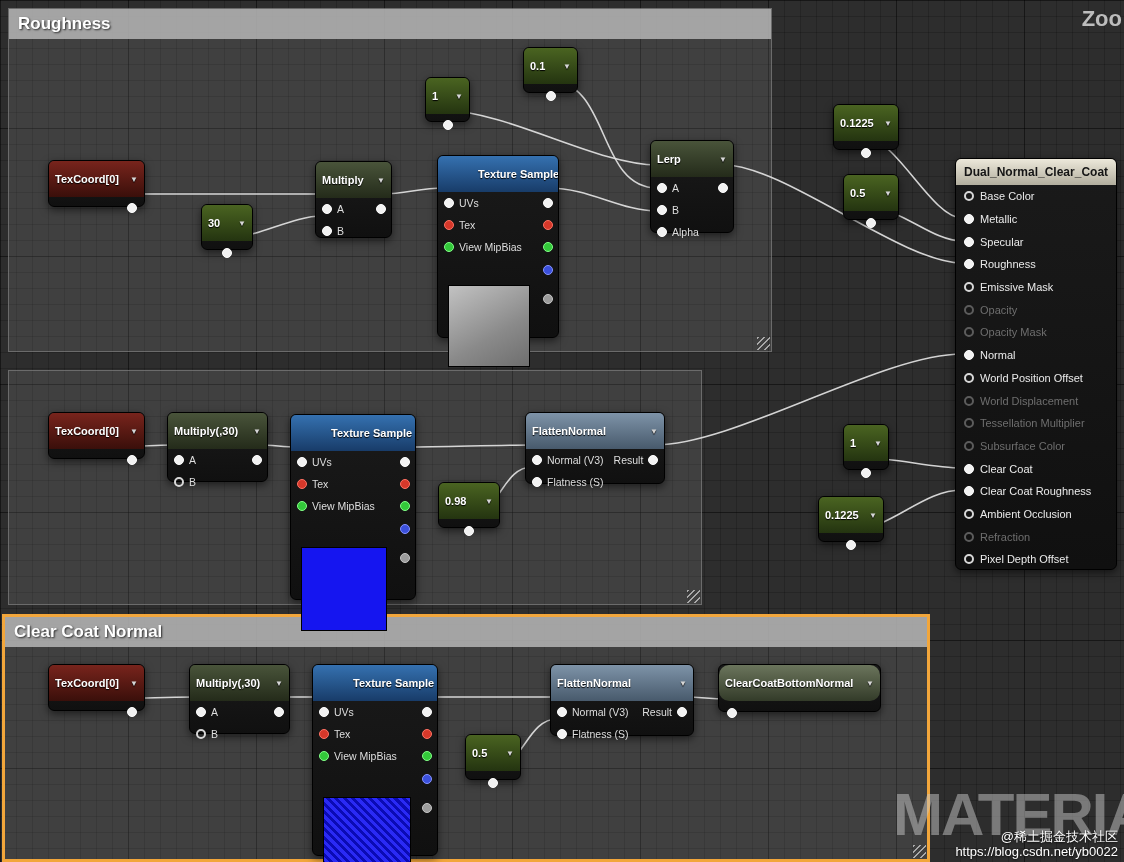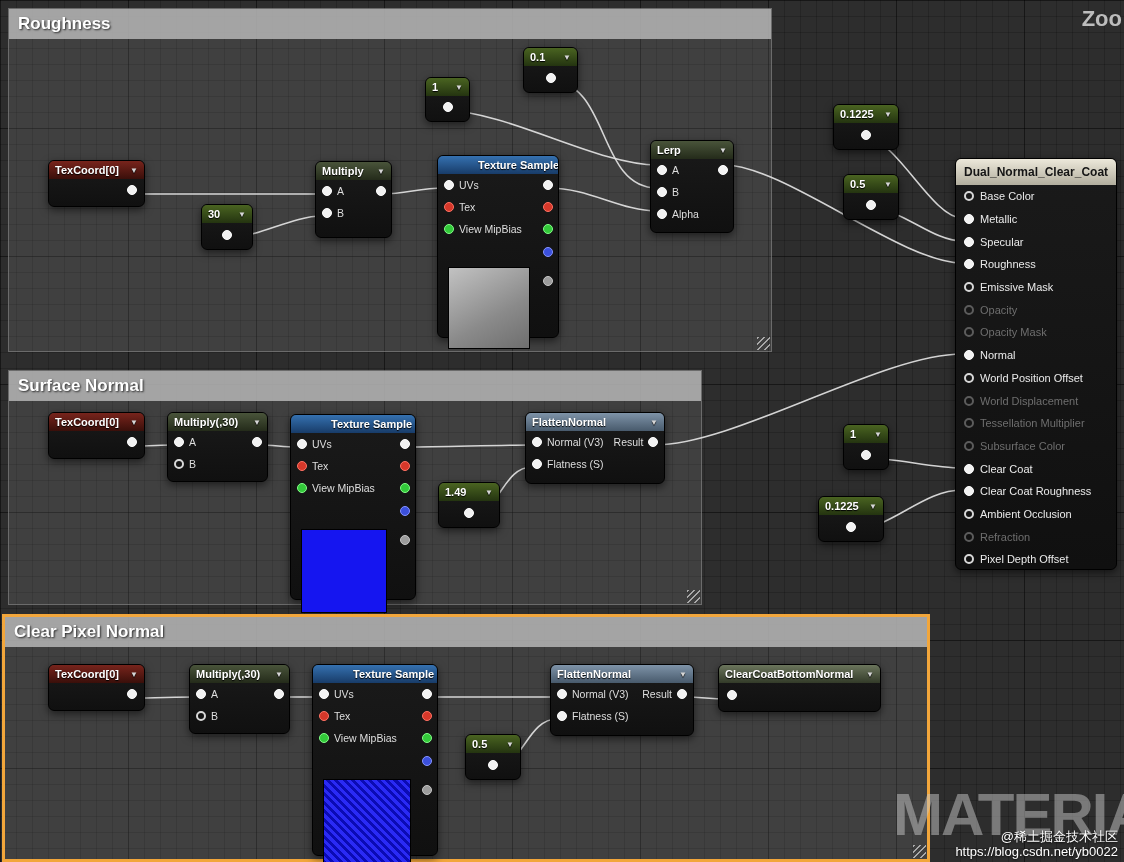--- a/index.html
+++ b/index.html
@@ -17,28 +17,28 @@
   .comment{position:absolute;background:rgba(195,195,195,.13);border:1px solid rgba(130,130,130,.65);z-index:1;}
   .comment.selected{border:3px solid #f2a63b;margin:-2px;}
   .comment-header{height:30px;background:rgba(178,178,178,.88);display:flex;align-items:center;padding:0 9px;
     font-size:17px;font-weight:bold;color:#fff;text-shadow:1px 1px 2px rgba(0,0,0,.75);}
   .grip{position:absolute;right:1px;bottom:1px;width:13px;height:13px;
     background:repeating-linear-gradient(135deg,rgba(255,255,255,.55) 0 1.5px,transparent 1.5px 4.5px);}
   svg.wires{position:absolute;left:0;top:0;z-index:2;pointer-events:none;}
   .wire{stroke:#e2e2e2;stroke-width:1.6;fill:none;opacity:.92;}
   .node{position:absolute;background:linear-gradient(#1a1a1a,#101010);border:1px solid #000;border-radius:6px;
     box-shadow:0 3px 8px rgba(0,0,0,.55);z-index:3;box-sizing:border-box;}
-  .node-header{height:18px;display:flex;align-items:center;gap:4px;padding:0 6px;border-radius:5px 5px 0 0;
+  .node-header{height:36px;display:flex;align-items:center;gap:4px;padding:0 6px;border-radius:5px 5px 0 0;
     font-size:11px;font-weight:bold;color:#fff;text-shadow:0 1px 1px #000;white-space:nowrap;overflow:hidden;}
   .hdr-texcoord{background:linear-gradient(#78241c,#3a0f0a);text-align:center;}
   .hdr-const{background:linear-gradient(#4a6421,#243410);}
   .hdr-mult{background:linear-gradient(#49543a,#242b1a);}
   .hdr-tex{background:linear-gradient(#3571b0,#183c69);padding-left:40px;}
   .hdr-fn{background:linear-gradient(#7e93a8,#485a6c);}
-  .hdr-ccbn{background:linear-gradient(#6b755c,#333b29);}
+  .hdr-ccbn{background:linear-gradient(#6b755c,#333b29);border-radius:10px;}
   .arrow{margin-left:auto;font-size:8px;color:#d6d6d6;}
   .nbody{position:relative;}
   .row{display:flex;align-items:center;gap:5px;height:22px;padding:0 6px;font-size:10.5px;color:#dedede;white-space:nowrap;}
   .pin{width:10px;height:10px;border-radius:50%;box-sizing:border-box;flex:none;}
   .pin.filled{background:#f2f2f2;border:1px solid #fff;}
   .pin.hollow{background:transparent;border:2px solid #d8d8d8;}
   .pin.dis{background:transparent;border:2px solid #5c5c5c;}
   .pin.red{background:#d6382a;border:1px solid #ff7264;}
   .pin.green{background:#33c93a;border:1px solid #83ff88;}
   .pin.blue{background:#3b50dc;border:1px solid #8694ff;}
@@ -62,29 +62,26 @@
 <body>
 
 <div class="comment" style="left:8px;top:8px;width:762px;height:342px;">
   <div class="comment-header">
     <span>Roughness</span>
   </div>
   <div class="grip"></div>
 </div>
 
 <div class="comment" style="left:8px;top:370px;width:692px;height:233px;">
-  <div class="comment-header">
-    <span>Surface Normal</span>
-  </div>
   <div class="grip"></div>
 </div>
 
 <div class="comment selected" style="left:4px;top:616px;width:922px;height:242px;">
   <div class="comment-header">
-    <span>Clear Pixel Normal</span>
+    <span>Clear Coat Normal</span>
   </div>
   <div class="grip"></div>
 </div>
 
 <svg class="wires" width="1124" height="862" viewBox="0 0 1124 862">
   <path class="wire" d="M132,194 C190,194 268,194 322,194"></path>
   <path class="wire" d="M227,238 C257,238 292,216 322,216"></path>
   <path class="wire" d="M382,194 C407,194 418,188 444,188"></path>
   <path class="wire" d="M447,111 C507,111 597,165 657,165"></path>
   <path class="wire" d="M550,81 C610,81 597,188 657,188"></path>
@@ -355,21 +352,21 @@
     <span class="pin filled abs" style="right:5px;top:6px;"></span>
     <span class="pin red abs" style="right:5px;top:28px;"></span>
     <span class="pin green abs" style="right:5px;top:50px;"></span>
     <span class="pin blue abs" style="right:5px;top:73px;"></span>
     <span class="pin gray abs" style="right:5px;top:102px;"></span>
   </div>
 </div>
 
 <div class="node" style="left:438px;top:482px;width:62px;height:46px;">
   <div class="node-header hdr-const">
-      <span>1.49</span>
+      <span>0.98</span>
       <span class="arrow">▼</span>
     </div>
   <div class="nbody" style="height:22px;">
       <span class="pin filled abs" style="left:50%;top:7px;transform:translateX(-50%);"></span>
     </div>
 </div>
 
 <div class="node" style="left:525px;top:412px;width:140px;height:72px;">
   <div class="node-header hdr-fn">
       <span>FlattenNormal</span>

